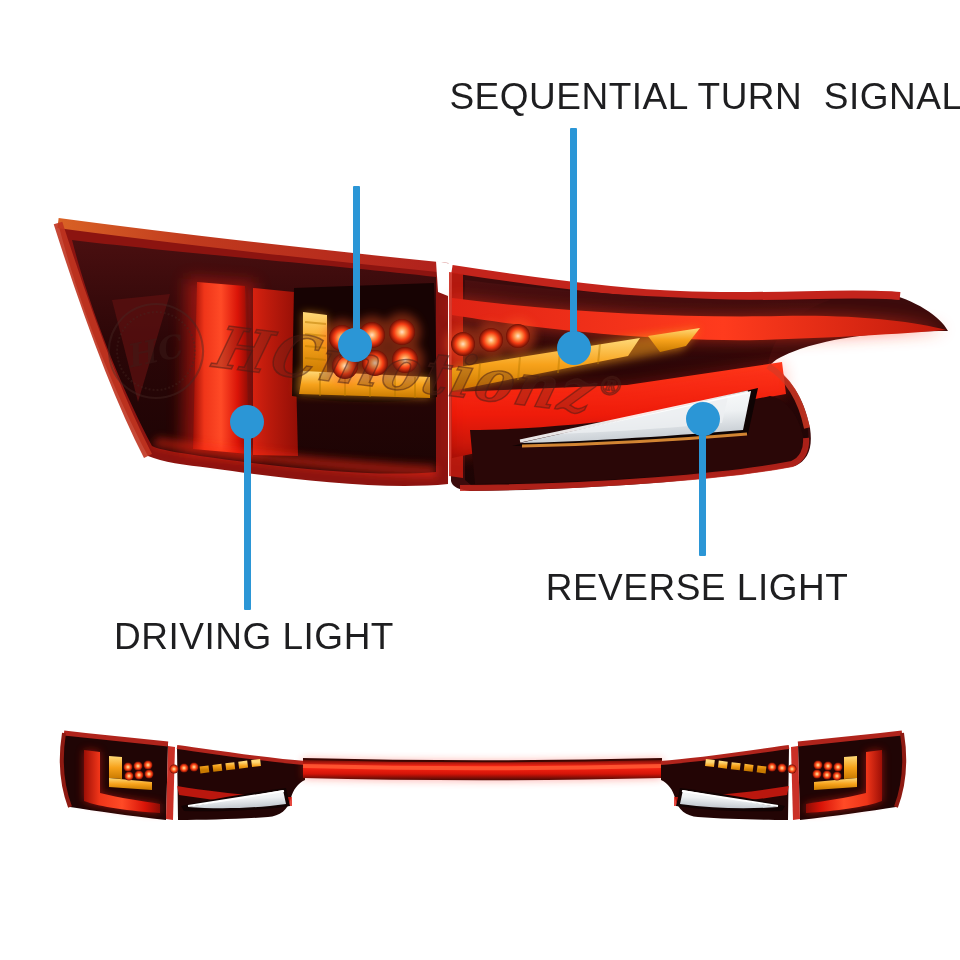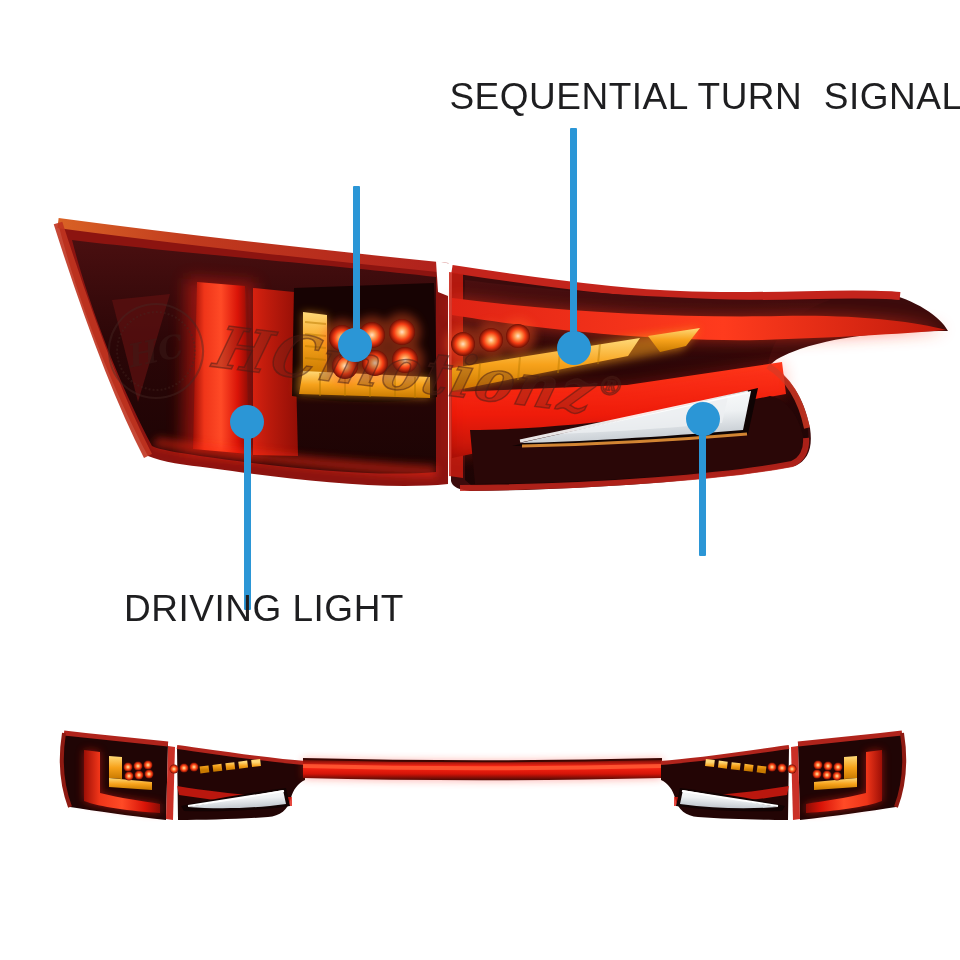--- a/index.html
+++ b/index.html
@@ -271,18 +271,19 @@
 
   <div class="callout-label" style="left:706px;top:76px;">SEQUENTIAL TURN  SIGNAL</div>
   <div class="callout-line" style="left:570px;top:128px;height:212px;"></div>
   <div class="callout-dot" style="left:557px;top:331px;"></div>
 
   <div class="callout-line" style="left:353px;top:186px;height:152px;"></div>
   <div class="callout-dot" style="left:338px;top:328px;"></div>
 
   <div class="callout-dot" style="left:230px;top:405px;"></div>
   <div class="callout-line" style="left:244px;top:432px;height:178px;"></div>
-  <div class="callout-label" style="left:254px;top:588px;margin-left:10px;">DRIVING LIGHT</div>
+  <div class="callout-label" style="left:254px;top:616px;">DRIVING LIGHT</div>
 
   <div class="callout-dot" style="left:686px;top:402px;"></div>
   <div class="callout-line" style="left:699px;top:430px;height:126px;"></div>
+  <div class="callout-label" style="left:697px;top:567px;">REVERSE LIGHT</div>
 
 </div>
 
 </body></html>

